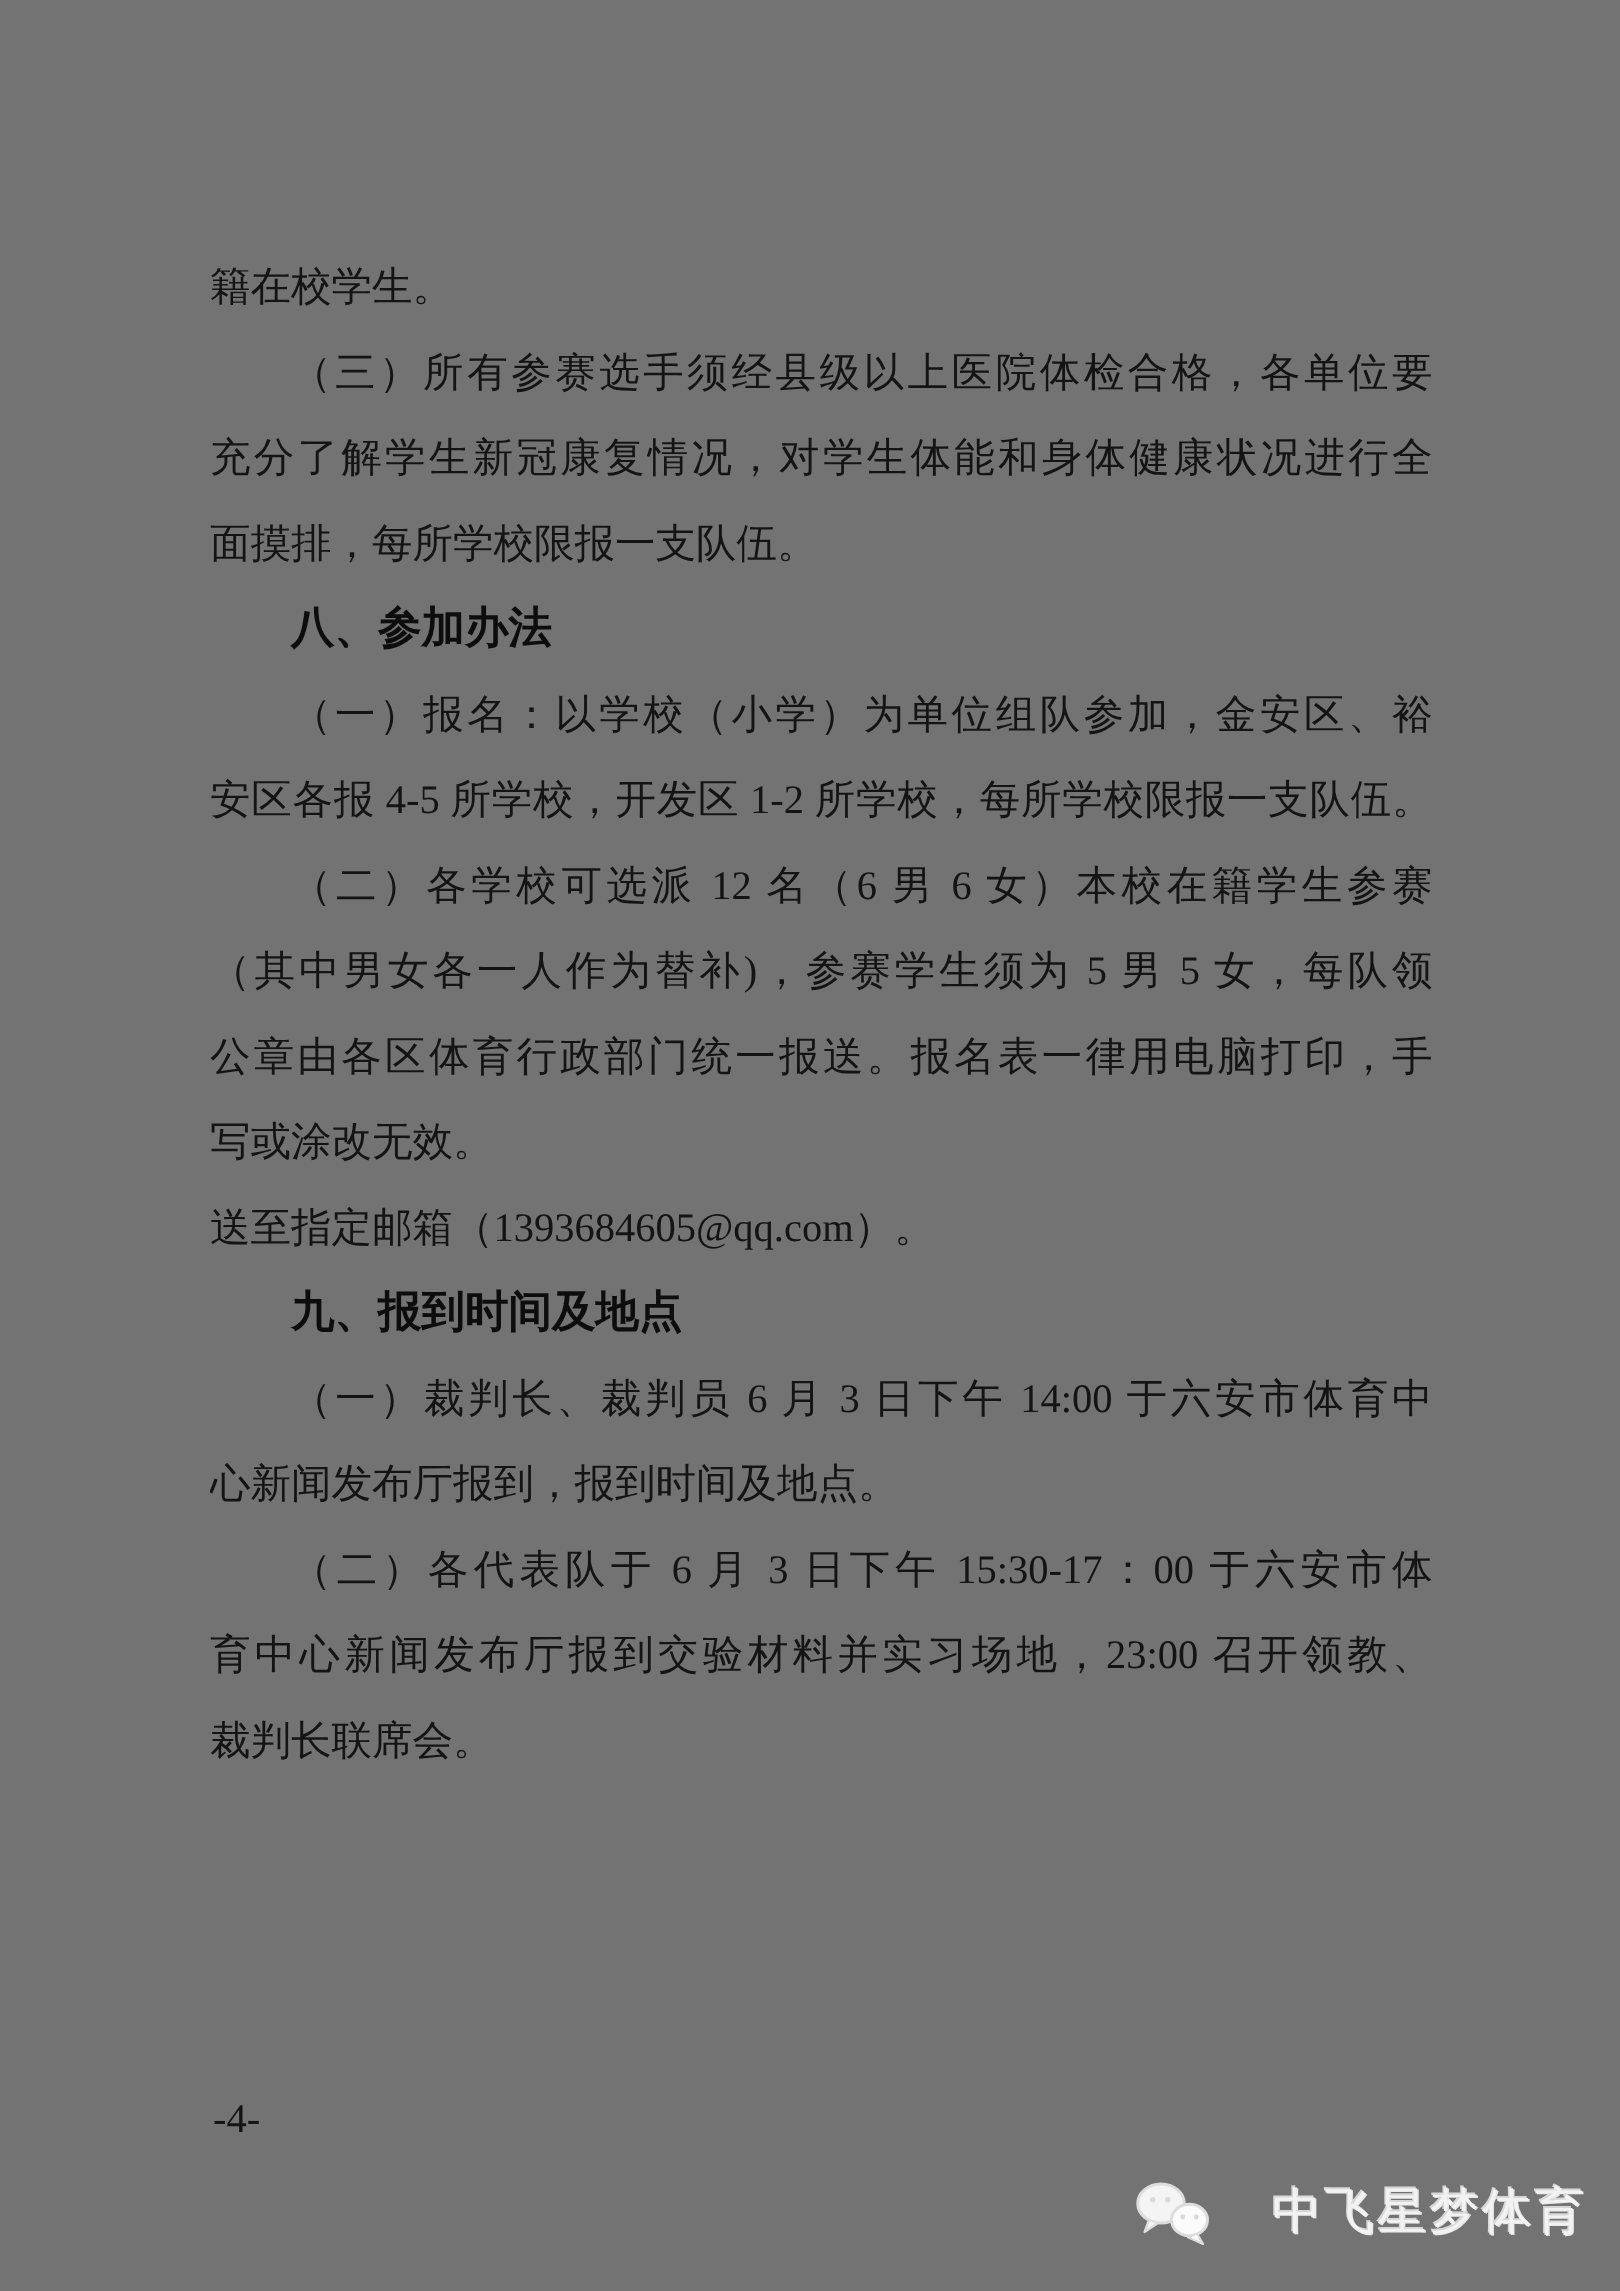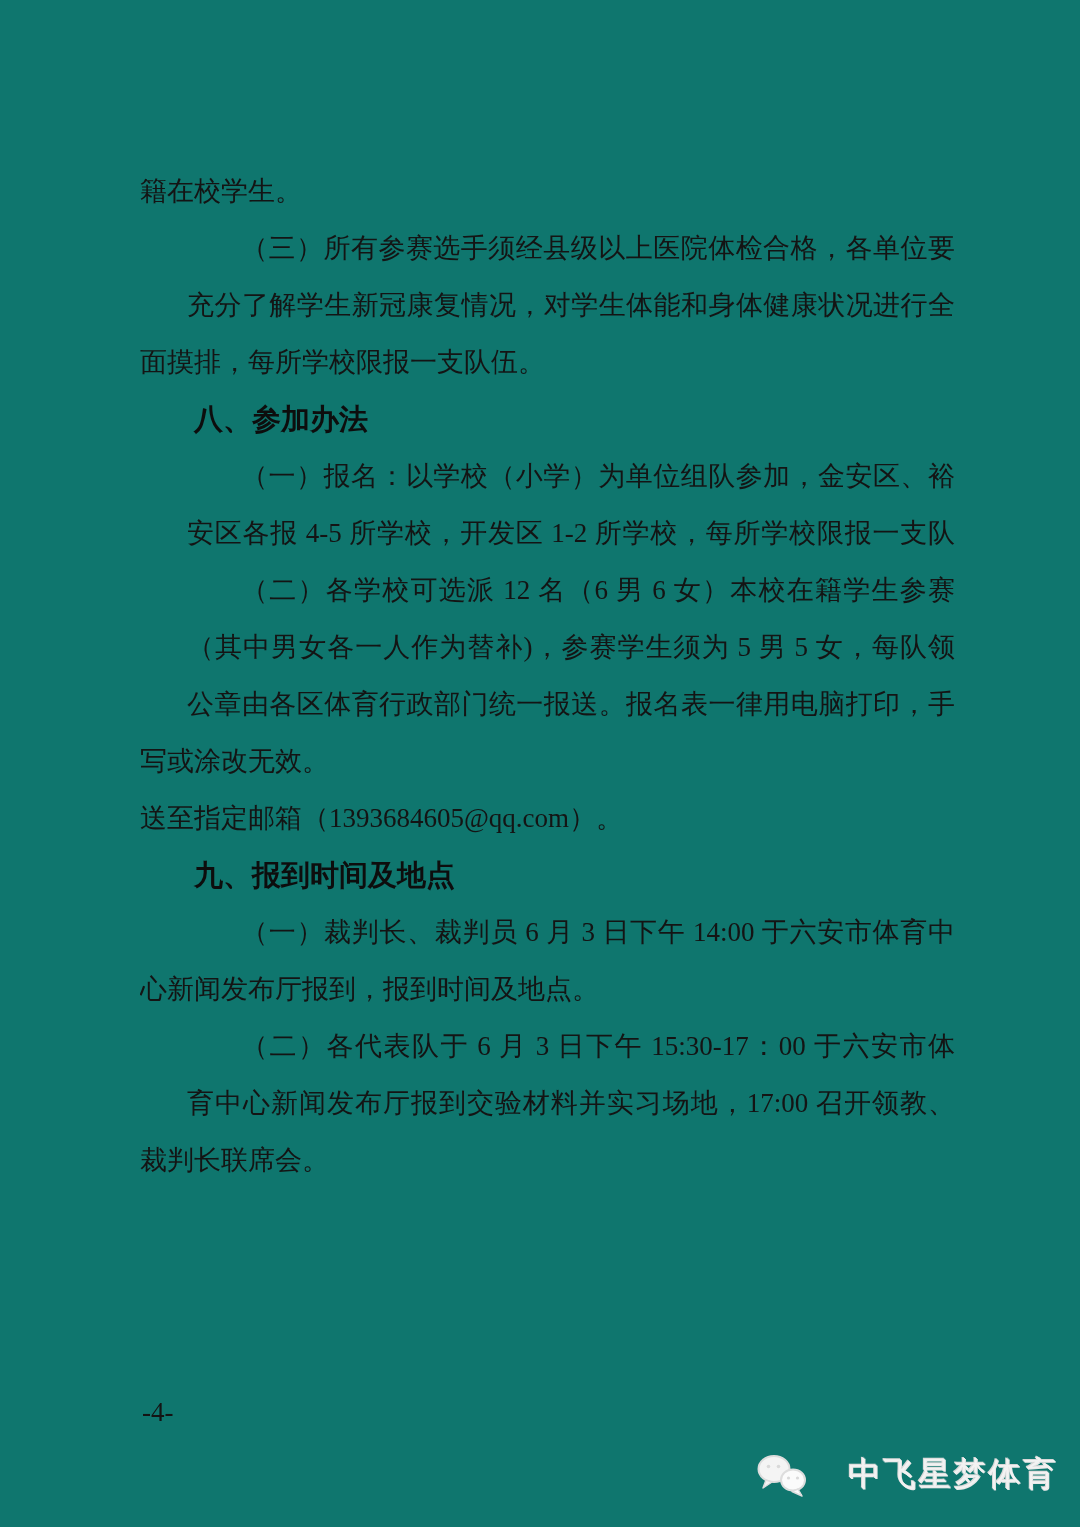--- a/index.html
+++ b/index.html
@@ -4,21 +4,21 @@
 <style>
   html, body {
     margin: 0;
     padding: 0;
     background: #ffffff;
   }
   .page {
     position: relative;
     width: 1080px;
     height: 1527px;
-    background: #0f766e;
+    background: #737373;
     overflow: hidden;
     font-family: "Liberation Serif", "DejaVu Serif", serif;
   }
   .doc-body {
     position: absolute;
     left: 140px;
     top: 163px;
     width: 815px;
   }
   .line {
@@ -26,21 +26,20 @@
     line-height: 57px;
     height: 57px;
     color: #141414;
     text-align: left;
     white-space: normal;
     overflow: hidden;
   }
   .line.fill {
     text-align: justify;
     text-align-last: justify;
-    margin-left: 47px;
   }
   .line.indent {
     text-indent: 54px;
   }
   .line.heading {
     font-family: "Liberation Sans", "DejaVu Sans", sans-serif;
     font-weight: bold;
     font-size: 29px;
     color: #0d0d0d;
   }
@@ -90,21 +89,21 @@
       <div class="line fill">安区各报 4-5 所学校，开发区 1-2 所学校，每所学校限报一支队伍。</div>
       <div class="line indent fill">（二）各学校可选派 12 名（6 男 6 女）本校在籍学生参赛</div>
       <div class="line fill">（其中男女各一人作为替补)，参赛学生须为 5 男 5 女，每队领</div>
       <div class="line fill">公章由各区体育行政部门统一报送。报名表一律用电脑打印，手</div>
       <div class="line">写或涂改无效。</div>
       <div class="line">送至指定邮箱（1393684605@qq.com）。</div>
       <div class="line indent heading">九、报到时间及地点</div>
       <div class="line indent fill">（一）裁判长、裁判员 6 月 3 日下午 14:00 于六安市体育中</div>
       <div class="line">心新闻发布厅报到，报到时间及地点。</div>
       <div class="line indent fill">（二）各代表队于 6 月 3 日下午 15:30-17：00 于六安市体</div>
-      <div class="line fill">育中心新闻发布厅报到交验材料并实习场地，17:00 召开领教、</div>
+      <div class="line fill">育中心新闻发布厅报到交验材料并实习场地，23:00 召开领教、</div>
       <div class="line">裁判长联席会。</div>
     </div>
 
   <div class="page-number">-4-</div>
 
   <div class="watermark">
     <span>
       <svg class="wm-icon" viewBox="0 0 52 44" xmlns="http://www.w3.org/2000/svg">
 
         <ellipse cx="18" cy="16" rx="15.5" ry="13" fill="#f4f4f4" stroke="#dddddd" stroke-width="2"></ellipse>

